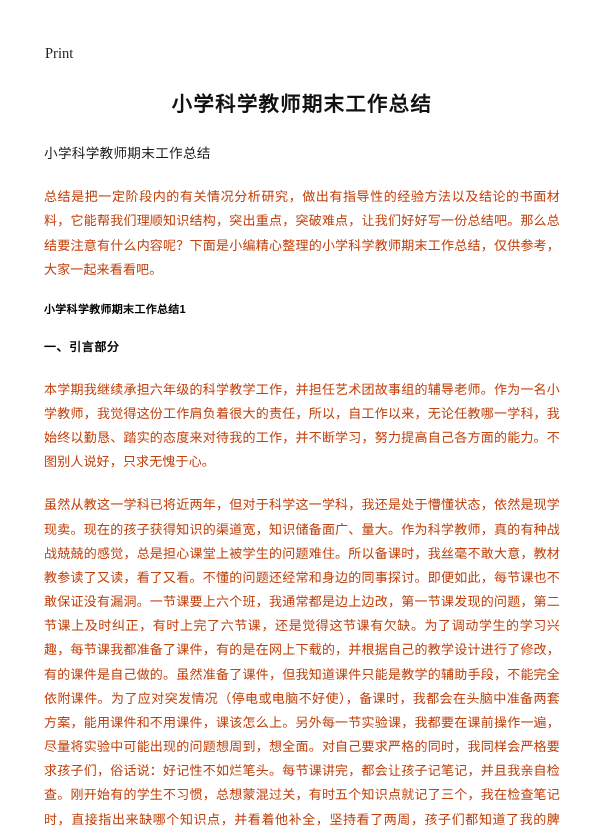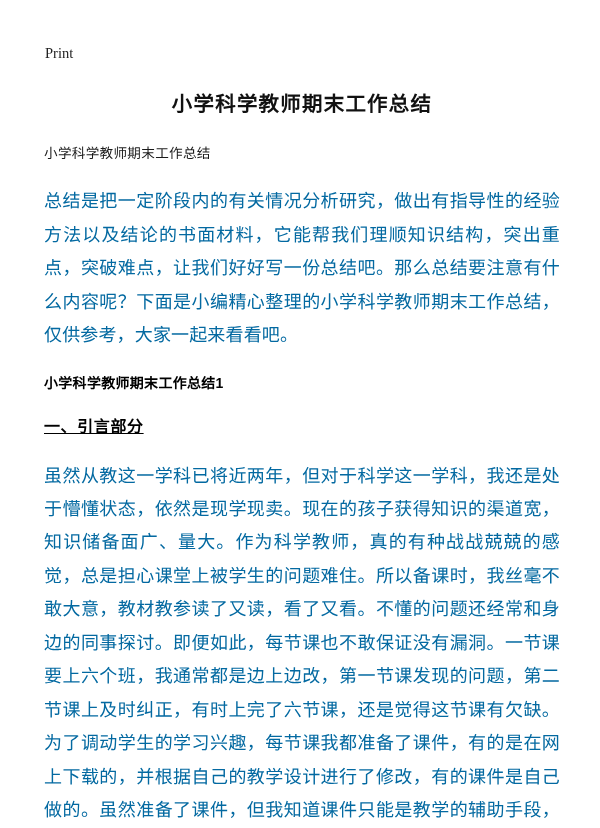--- a/index.html
+++ b/index.html
@@ -57,51 +57,50 @@
   .doc-subtitle {
     font-size: 13.6px;
     color: #1a1a1a;
     margin: 0 0 21px 0;
     line-height: 1.55;
     letter-spacing: 0.3px;
   }
 
   
   .para {
-    font-size: 18px;
+    font-size: 13px;
     line-height: 1.86;
-    color: #0369a1;
+    color: #c2410c;
     margin: 0 0 19px 0;
     text-align: justify;
     text-justify: inter-ideograph;
     letter-spacing: 0.15px;
   }
 
   .para.long {
     margin-bottom: 17px;
   }
 
   
   .head-article {
-    font-size: 14px;
+    font-size: 11px;
     font-weight: bold;
     color: #000000;
     margin: 0 0 20px 0;
     line-height: 1.6;
     letter-spacing: 0.3px;
   }
 
   .head-section {
-    font-size: 16px;
+    font-size: 12px;
     font-weight: bold;
     color: #000000;
     margin: 0 0 20px 0;
     line-height: 1.6;
     letter-spacing: 0.6px;
-    text-decoration: underline;
   }
 
   .head-sub {
     font-size: 13.6px;
     font-weight: normal;
     color: #1a1a1a;
     margin: 0 0 19px 0;
     line-height: 1.6;
     letter-spacing: 0.4px;
   }
@@ -117,20 +116,21 @@
     <h1 class="doc-title">小学科学教师期末工作总结</h1>
 
     <p class="doc-subtitle">小学科学教师期末工作总结</p>
 
     <p class="para">总结是把一定阶段内的有关情况分析研究，做出有指导性的经验方法以及结论的书面材料，它能帮我们理顺知识结构，突出重点，突破难点，让我们好好写一份总结吧。那么总结要注意有什么内容呢？下面是小编精心整理的小学科学教师期末工作总结，仅供参考，大家一起来看看吧。</p>
 
     <h2 class="head-article">小学科学教师期末工作总结1</h2>
 
     <h3 class="head-section">一、引言部分</h3>
 
+    <p class="para">本学期我继续承担六年级的科学教学工作，并担任艺术团故事组的辅导老师。作为一名小学教师，我觉得这份工作肩负着很大的责任，所以，自工作以来，无论任教哪一学科，我始终以勤恳、踏实的态度来对待我的工作，并不断学习，努力提高自己各方面的能力。不图别人说好，只求无愧于心。</p>
 
 
 
     <p class="para long">虽然从教这一学科已将近两年，但对于科学这一学科，我还是处于懵懂状态，依然是现学现卖。现在的孩子获得知识的渠道宽，知识储备面广、量大。作为科学教师，真的有种战战兢兢的感觉，总是担心课堂上被学生的问题难住。所以备课时，我丝毫不敢大意，教材教参读了又读，看了又看。不懂的问题还经常和身边的同事探讨。即便如此，每节课也不敢保证没有漏洞。一节课要上六个班，我通常都是边上边改，第一节课发现的问题，第二节课上及时纠正，有时上完了六节课，还是觉得这节课有欠缺。为了调动学生的学习兴趣，每节课我都准备了课件，有的是在网上下载的，并根据自己的教学设计进行了修改，有的课件是自己做的。虽然准备了课件，但我知道课件只能是教学的辅助手段，不能完全依附课件。为了应对突发情况（停电或电脑不好使），备课时，我都会在头脑中准备两套方案，能用课件和不用课件，课该怎么上。另外每一节实验课，我都要在课前操作一遍，尽量将实验中可能出现的问题想周到，想全面。对自己要求严格的同时，我同样会严格要求孩子们，俗话说：好记性不如烂笔头。每节课讲完，都会让孩子记笔记，并且我亲自检查。刚开始有的学生不习惯，总想蒙混过关，有时五个知识点就记了三个，我在检查笔记时，直接指出来缺哪个知识点，并看着他补全，坚持看了两周，孩子们都知道了我的脾气，想偷工减料，门都没有，也就都乖乖地记笔记了，当然这也要感谢班主任的配合。</p>
 
     
 
   </div>
 </div>
 

